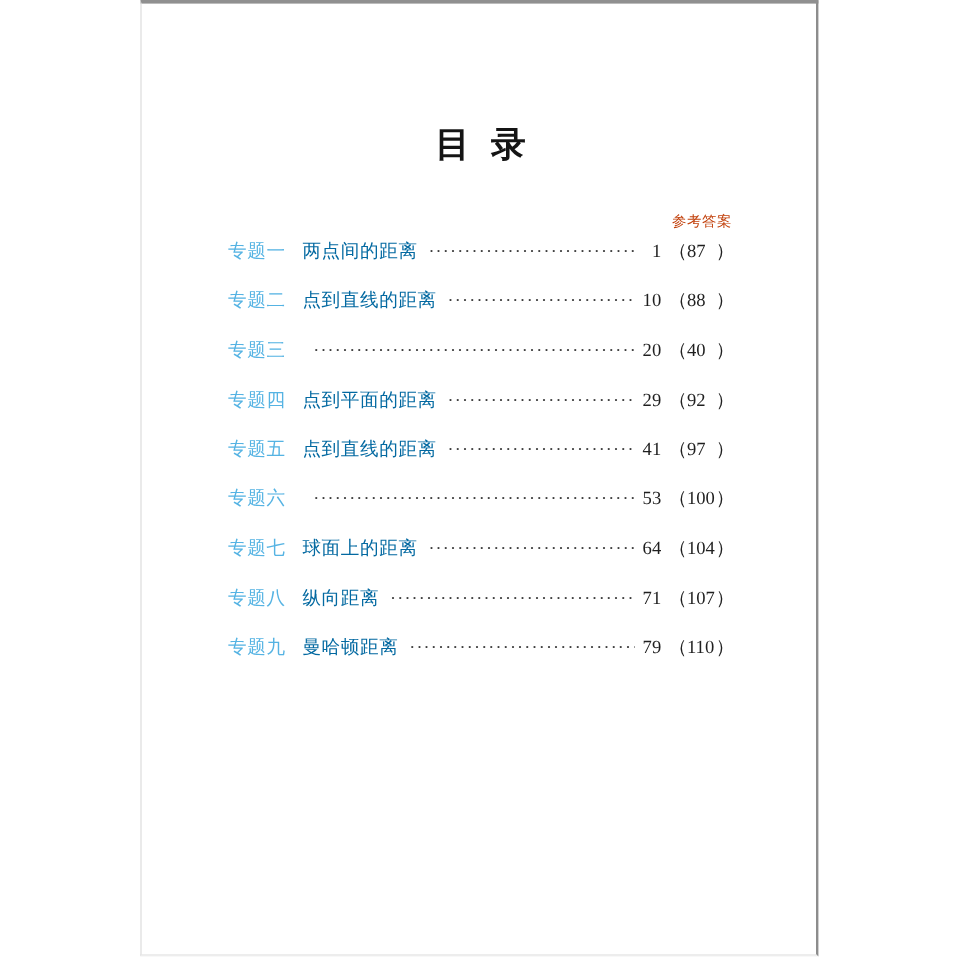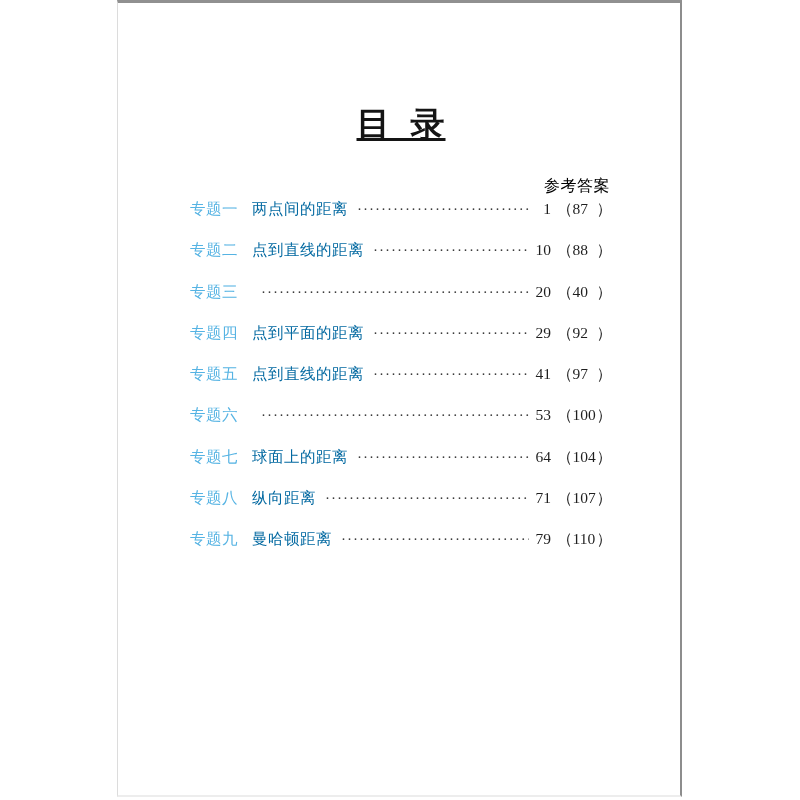--- a/index.html
+++ b/index.html
@@ -37,34 +37,33 @@
     top: 0;
     bottom: 0;
   }
   .title {
     position: absolute;
     top: 100px;
     left: 0;
     right: 0;
     margin: 0;
     text-align: center;
-    font-size: 34px;
+    font-size: 29px;
     line-height: 1.3;
     font-weight: bold;
     color: #141414;
     white-space: pre;
     letter-spacing: 1px;
-    text-decoration: underline;
   }
   .ref-header {
     position: absolute;
     top: 173px;
     right: 2px;
-    font-size: 16px;
-    color: #000000;
+    font-size: 12px;
+    color: #c2410c;
     letter-spacing: 0.5px;
   }
   .rows {
     position: absolute;
     top: 196px;
     left: 0;
     right: 0;
   }
   .row {
     display: flex;

